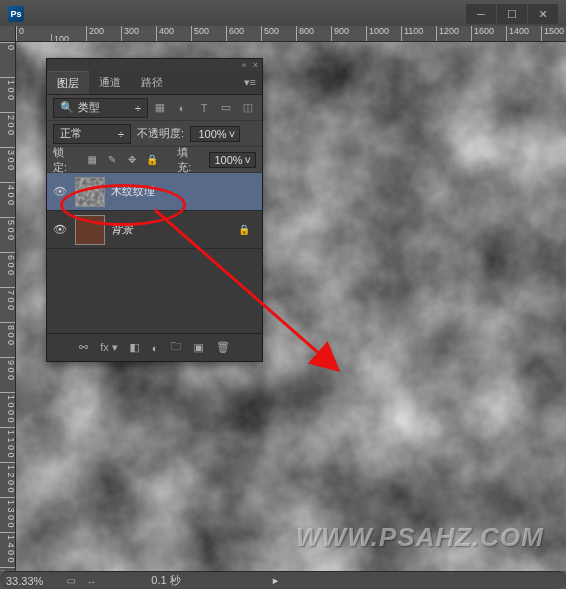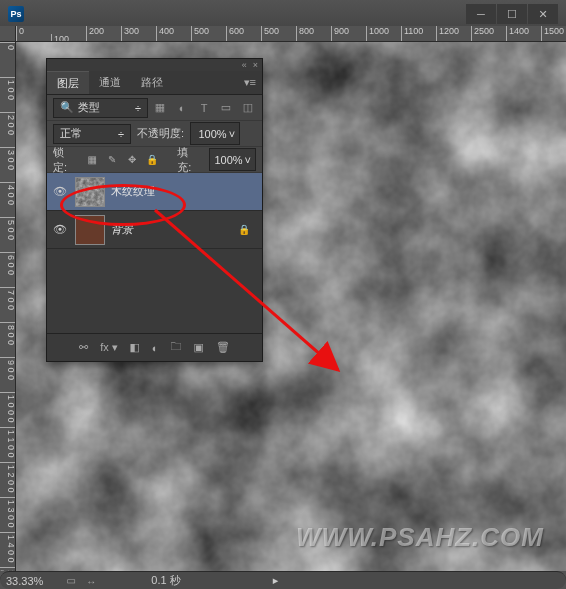--- a/index.html
+++ b/index.html
@@ -37,21 +37,21 @@
 .panel-menu { width: 24px; display: flex; align-items: center; justify-content: center; color: #aaa; font-size: 11px; }
 
 .filter-row { height: 26px; display: flex; align-items: center; padding: 0 6px; gap: 4px; border-bottom: 1px solid #383838; }
 .filter-select { flex: 1; height: 20px; background: #3a3a3a; border: 1px solid #222; color: #ddd; font-size: 11px; display: flex; align-items: center; padding: 0 6px; justify-content: space-between; }
 .filter-icons { display: flex; gap: 6px; }
 .filter-icons span { width: 16px; height: 16px; display: flex; align-items: center; justify-content: center; color: #999; font-size: 11px; }
 
 .blend-row { height: 26px; display: flex; align-items: center; padding: 0 6px; gap: 6px; border-bottom: 1px solid #383838; }
 .blend-select { width: 78px; height: 20px; background: #3a3a3a; border: 1px solid #222; color: #ddd; font-size: 11px; display: flex; align-items: center; padding: 0 6px; justify-content: space-between; }
 .opacity-label { font-size: 11px; color: #ccc; }
-.opacity-input { width: 50px; height: 23px; background: #3a3a3a; border: 1px solid #222; color: #ddd; font-size: 11px; display: flex; align-items: center; justify-content: flex-end; padding: 0 4px; gap: 2px; }
+.opacity-input { width: 50px; height: 16px; background: #3a3a3a; border: 1px solid #222; color: #ddd; font-size: 11px; display: flex; align-items: center; justify-content: flex-end; padding: 0 4px; gap: 2px; }
 
 .lock-row { height: 26px; display: flex; align-items: center; padding: 0 6px; gap: 18px; border-bottom: 1px solid #383838; }
 .lock-label { font-size: 11px; color: #ccc; }
 .lock-icons { display: flex; gap: 6px; }
 .lock-icons span { width: 14px; height: 14px; display: flex; align-items: center; justify-content: center; color: #aaa; font-size: 10px; }
 
 .layer-list { min-height: 160px; background: #3a3a3a; }
 .layer-item { height: 38px; display: flex; align-items: center; border-bottom: 1px solid #2a2a2a; padding: 0 4px; gap: 6px; }
 .layer-item.selected { background: #586a8a; }
 .layer-vis { width: 18px; height: 18px; display: flex; align-items: center; justify-content: center; color: #ccc; font-size: 11px; }
@@ -92,21 +92,21 @@
       <div class="ruler-tick" style="left: 105px;">300</div>
       <div class="ruler-tick" style="left: 140px;">400</div>
       <div class="ruler-tick" style="left: 175px;">500</div>
       <div class="ruler-tick" style="left: 210px;">600</div>
       <div class="ruler-tick" style="left: 245px;">500</div>
       <div class="ruler-tick" style="left: 280px;">800</div>
       <div class="ruler-tick" style="left: 315px;">900</div>
       <div class="ruler-tick" style="left: 350px;">1000</div>
       <div class="ruler-tick" style="left: 385px;">1100</div>
       <div class="ruler-tick" style="left: 420px;">1200</div>
-      <div class="ruler-tick" style="left: 455px;">2500</div>
+      <div class="ruler-tick" style="left: 455px;">1600</div>
       <div class="ruler-tick" style="left: 490px;">1400</div>
       <div class="ruler-tick" style="left: 525px;">1500</div>
     </div>
 </div>
 <div class="ruler-v" id="ruler-v-inner">
     <div class="ruler-v-tick" style="top: 0px;">0</div>
     <div class="ruler-v-tick" style="top: 35px;">1 0 0</div>
     <div class="ruler-v-tick" style="top: 70px;">2 0 0</div>
     <div class="ruler-v-tick" style="top: 105px;">3 0 0</div>
     <div class="ruler-v-tick" style="top: 140px;">4 0 0</div>

